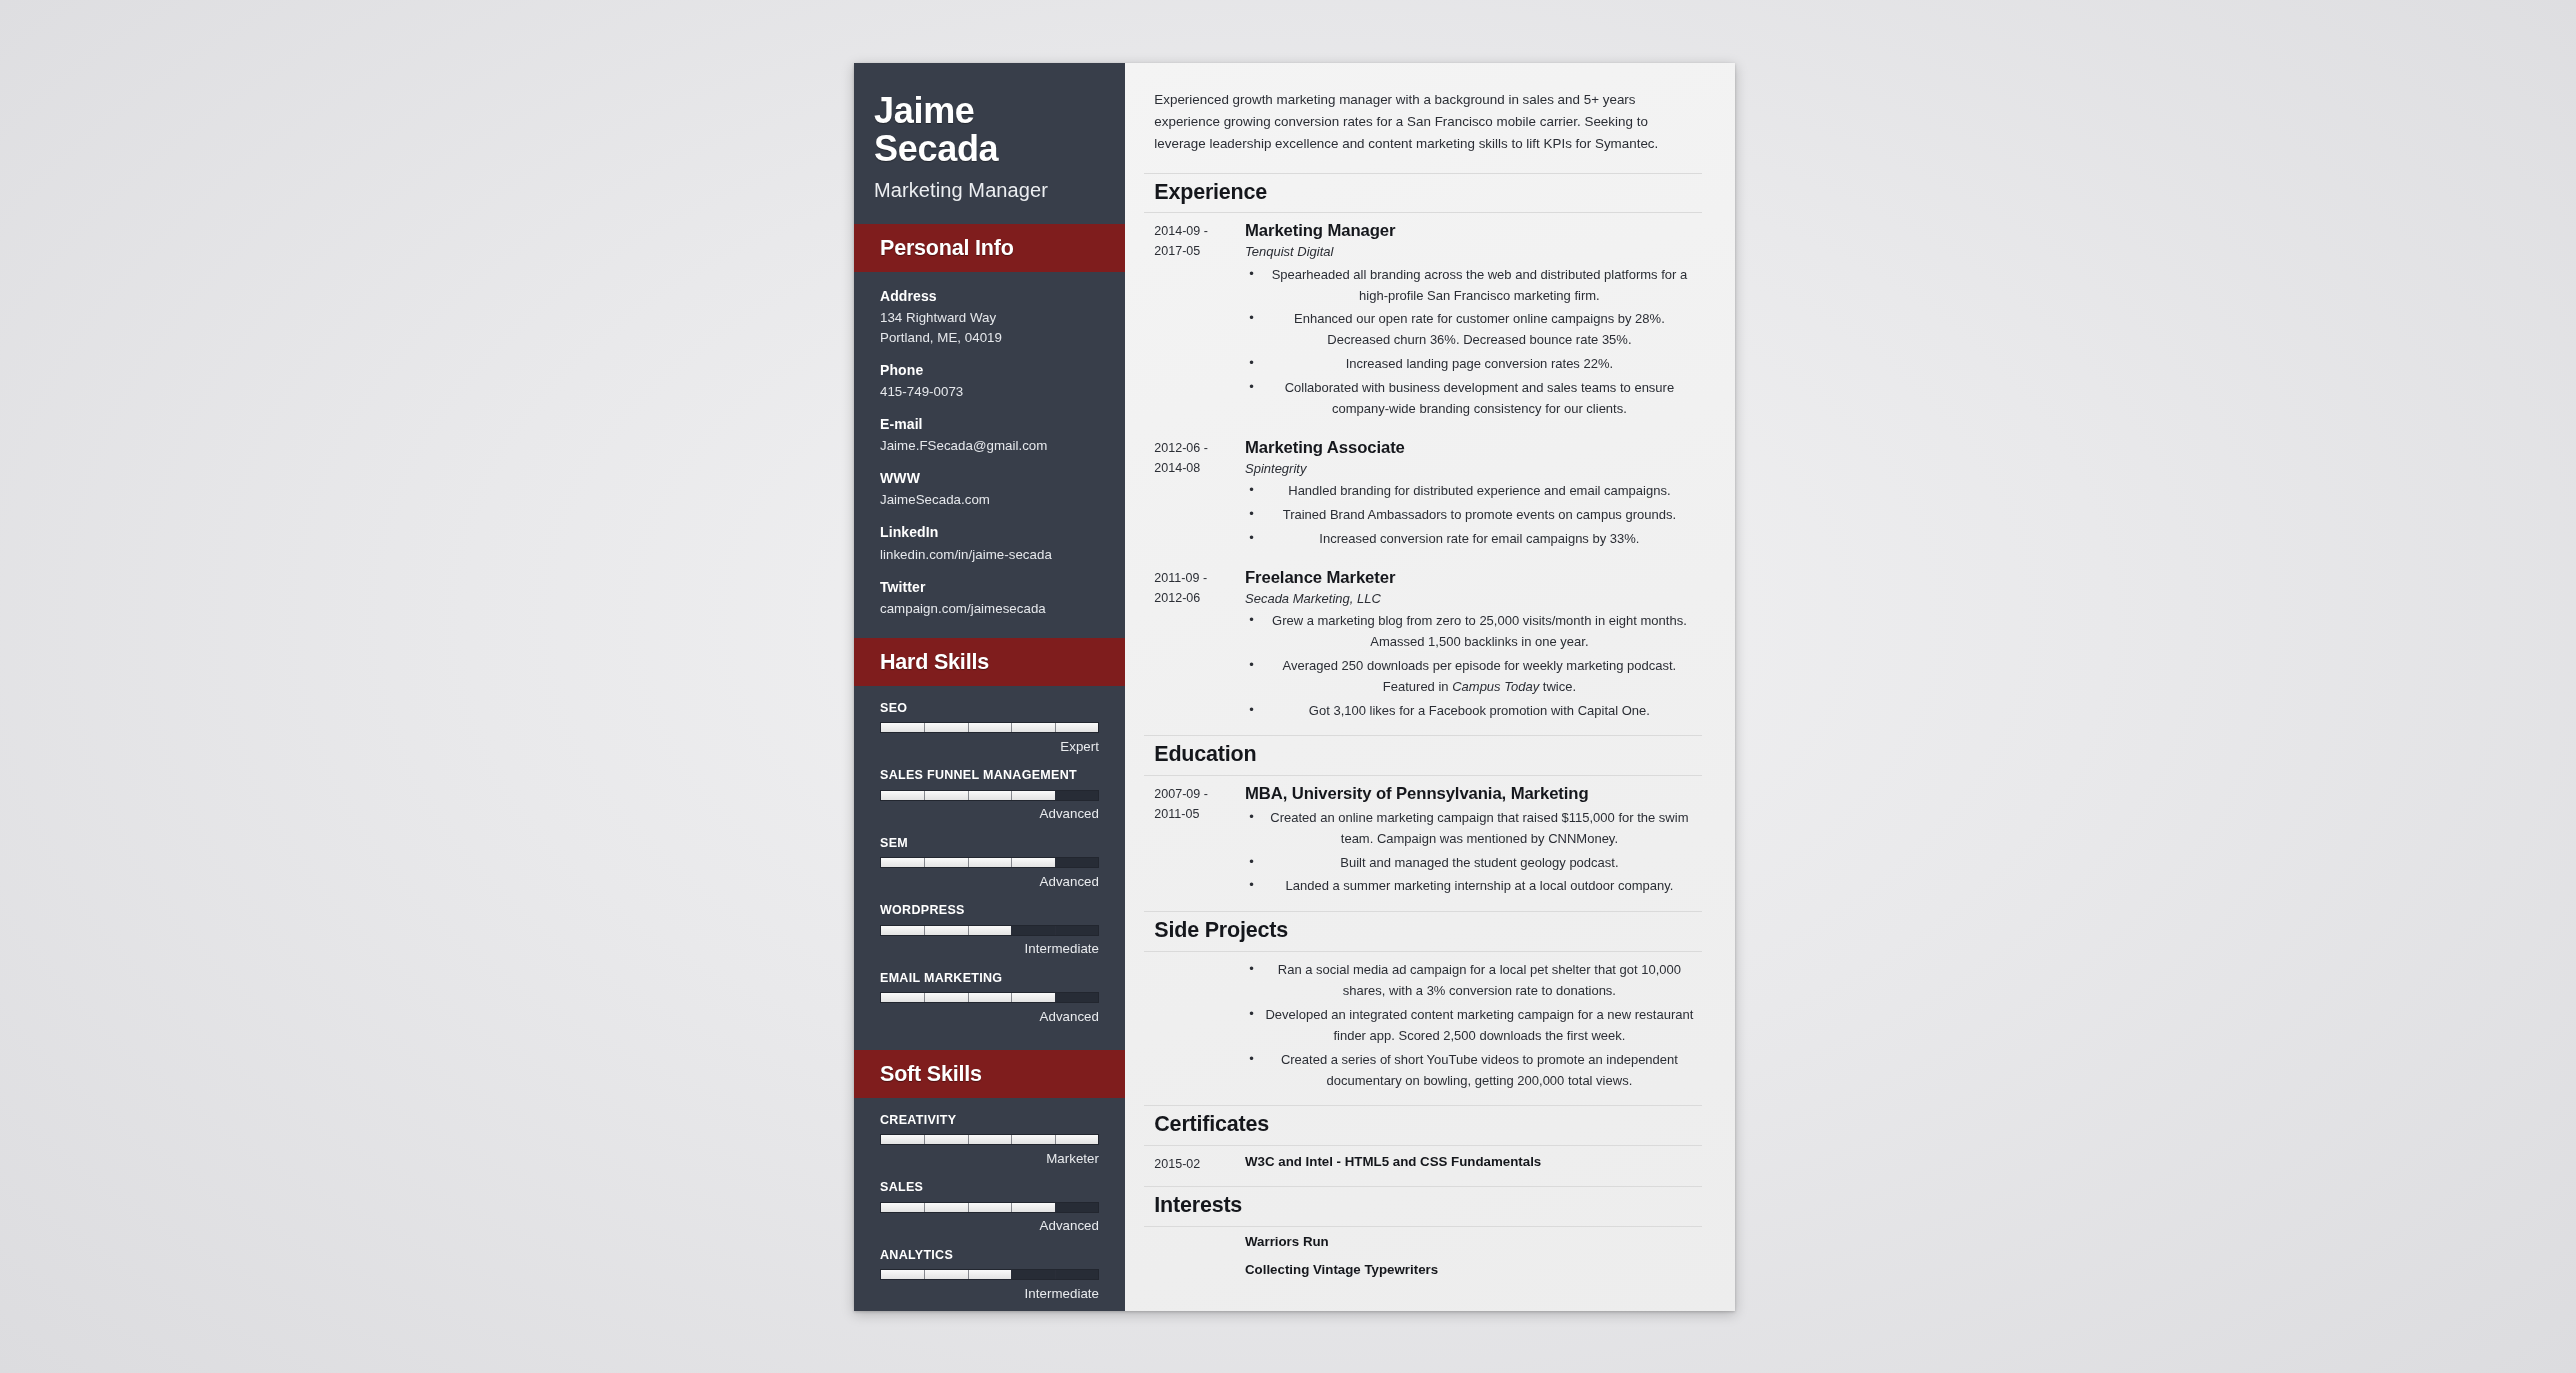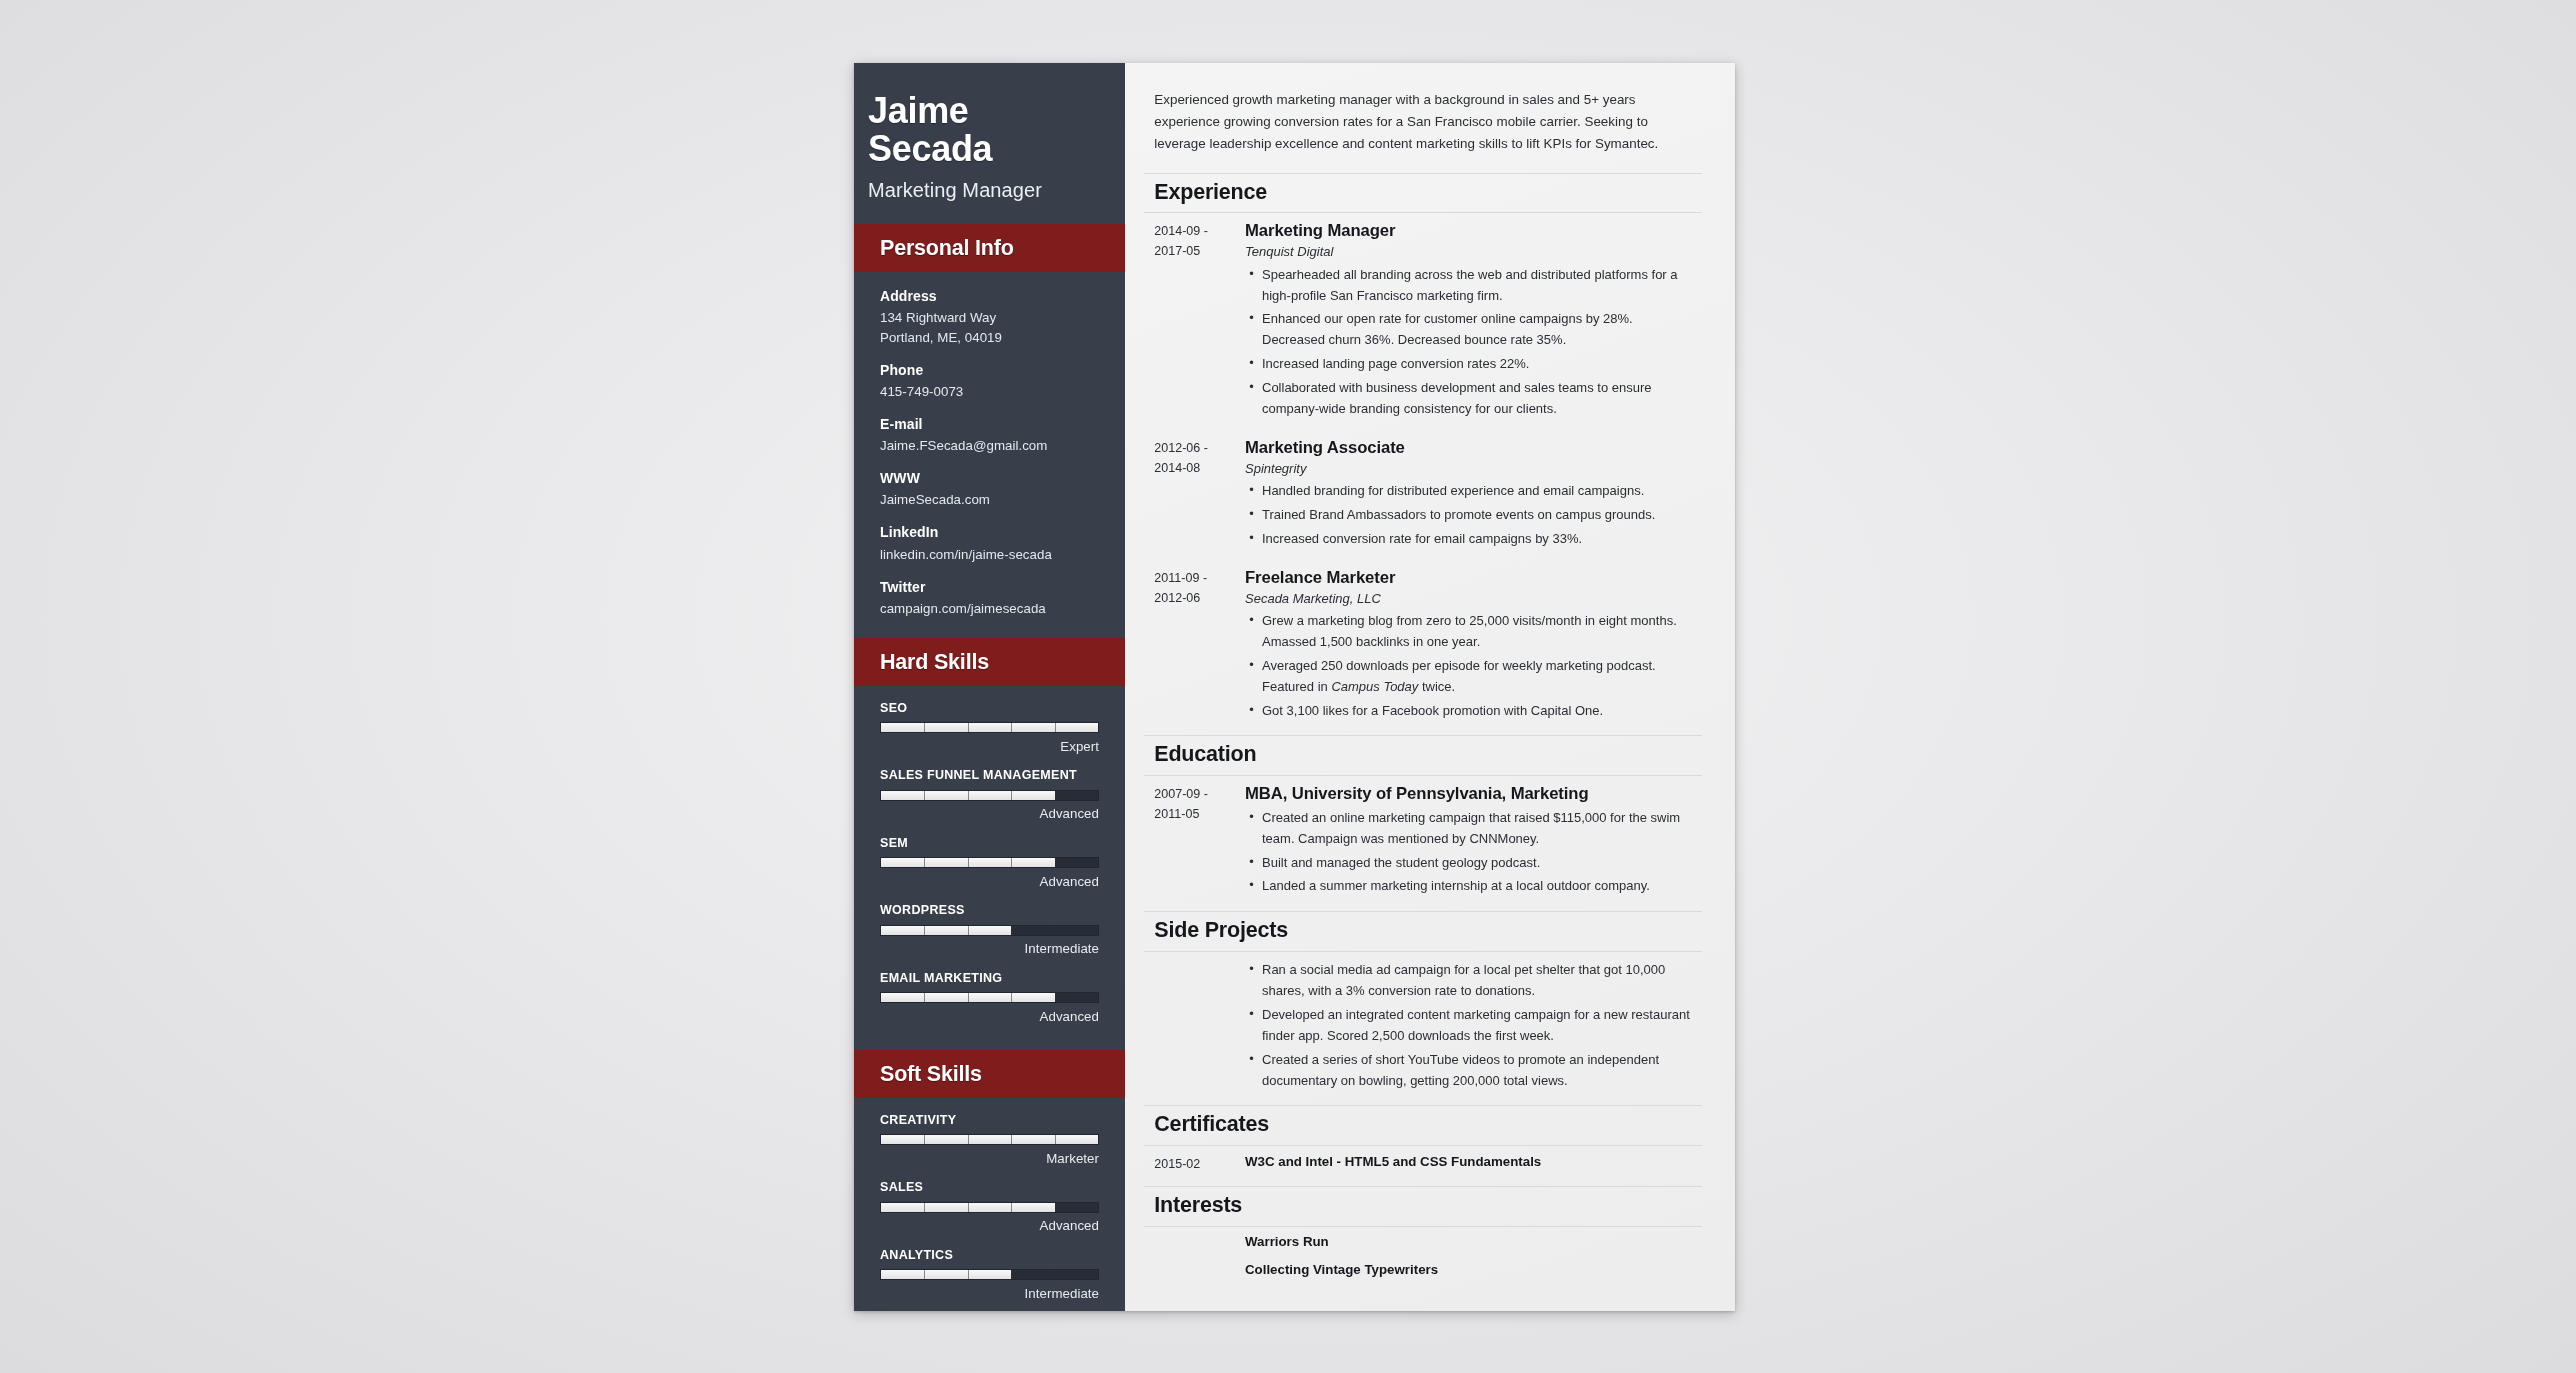--- a/index.html
+++ b/index.html
@@ -33,21 +33,21 @@
   
   #sidebar {
     width: 271px;
     flex: 0 0 271px;
     background: #383e4a;
     color: #ffffff;
     position: relative;
   }
 
   .side-head {
-    padding: 29px 26px 22px 14px;
+    padding: 29px 26px 22px 20px;
   }
   .side-name {
     font-size: 36px;
     line-height: 1.06;
     font-weight: bold;
     letter-spacing: -0.3px;
     color: #ffffff;
     text-shadow: 0 0.9px 0.9px rgba(0,0,0,0.35);
   }
   .side-role {
@@ -193,20 +193,21 @@
     margin: 0;
     padding: 0;
   }
   ul.bullets li {
     position: relative;
     font-size: 13px;
     line-height: 1.62;
     color: #2b2e35;
     padding-left: 17px;
     margin-bottom: 2.6px;
+    text-align: center;
   }
   ul.bullets li::before {
     content: "\2022";
     position: absolute;
     left: 4.3px;
     top: -0.9px;
     font-size: 13px;
     color: #2b2e35;
   }
   ul.bullets li i { font-style: italic; }

